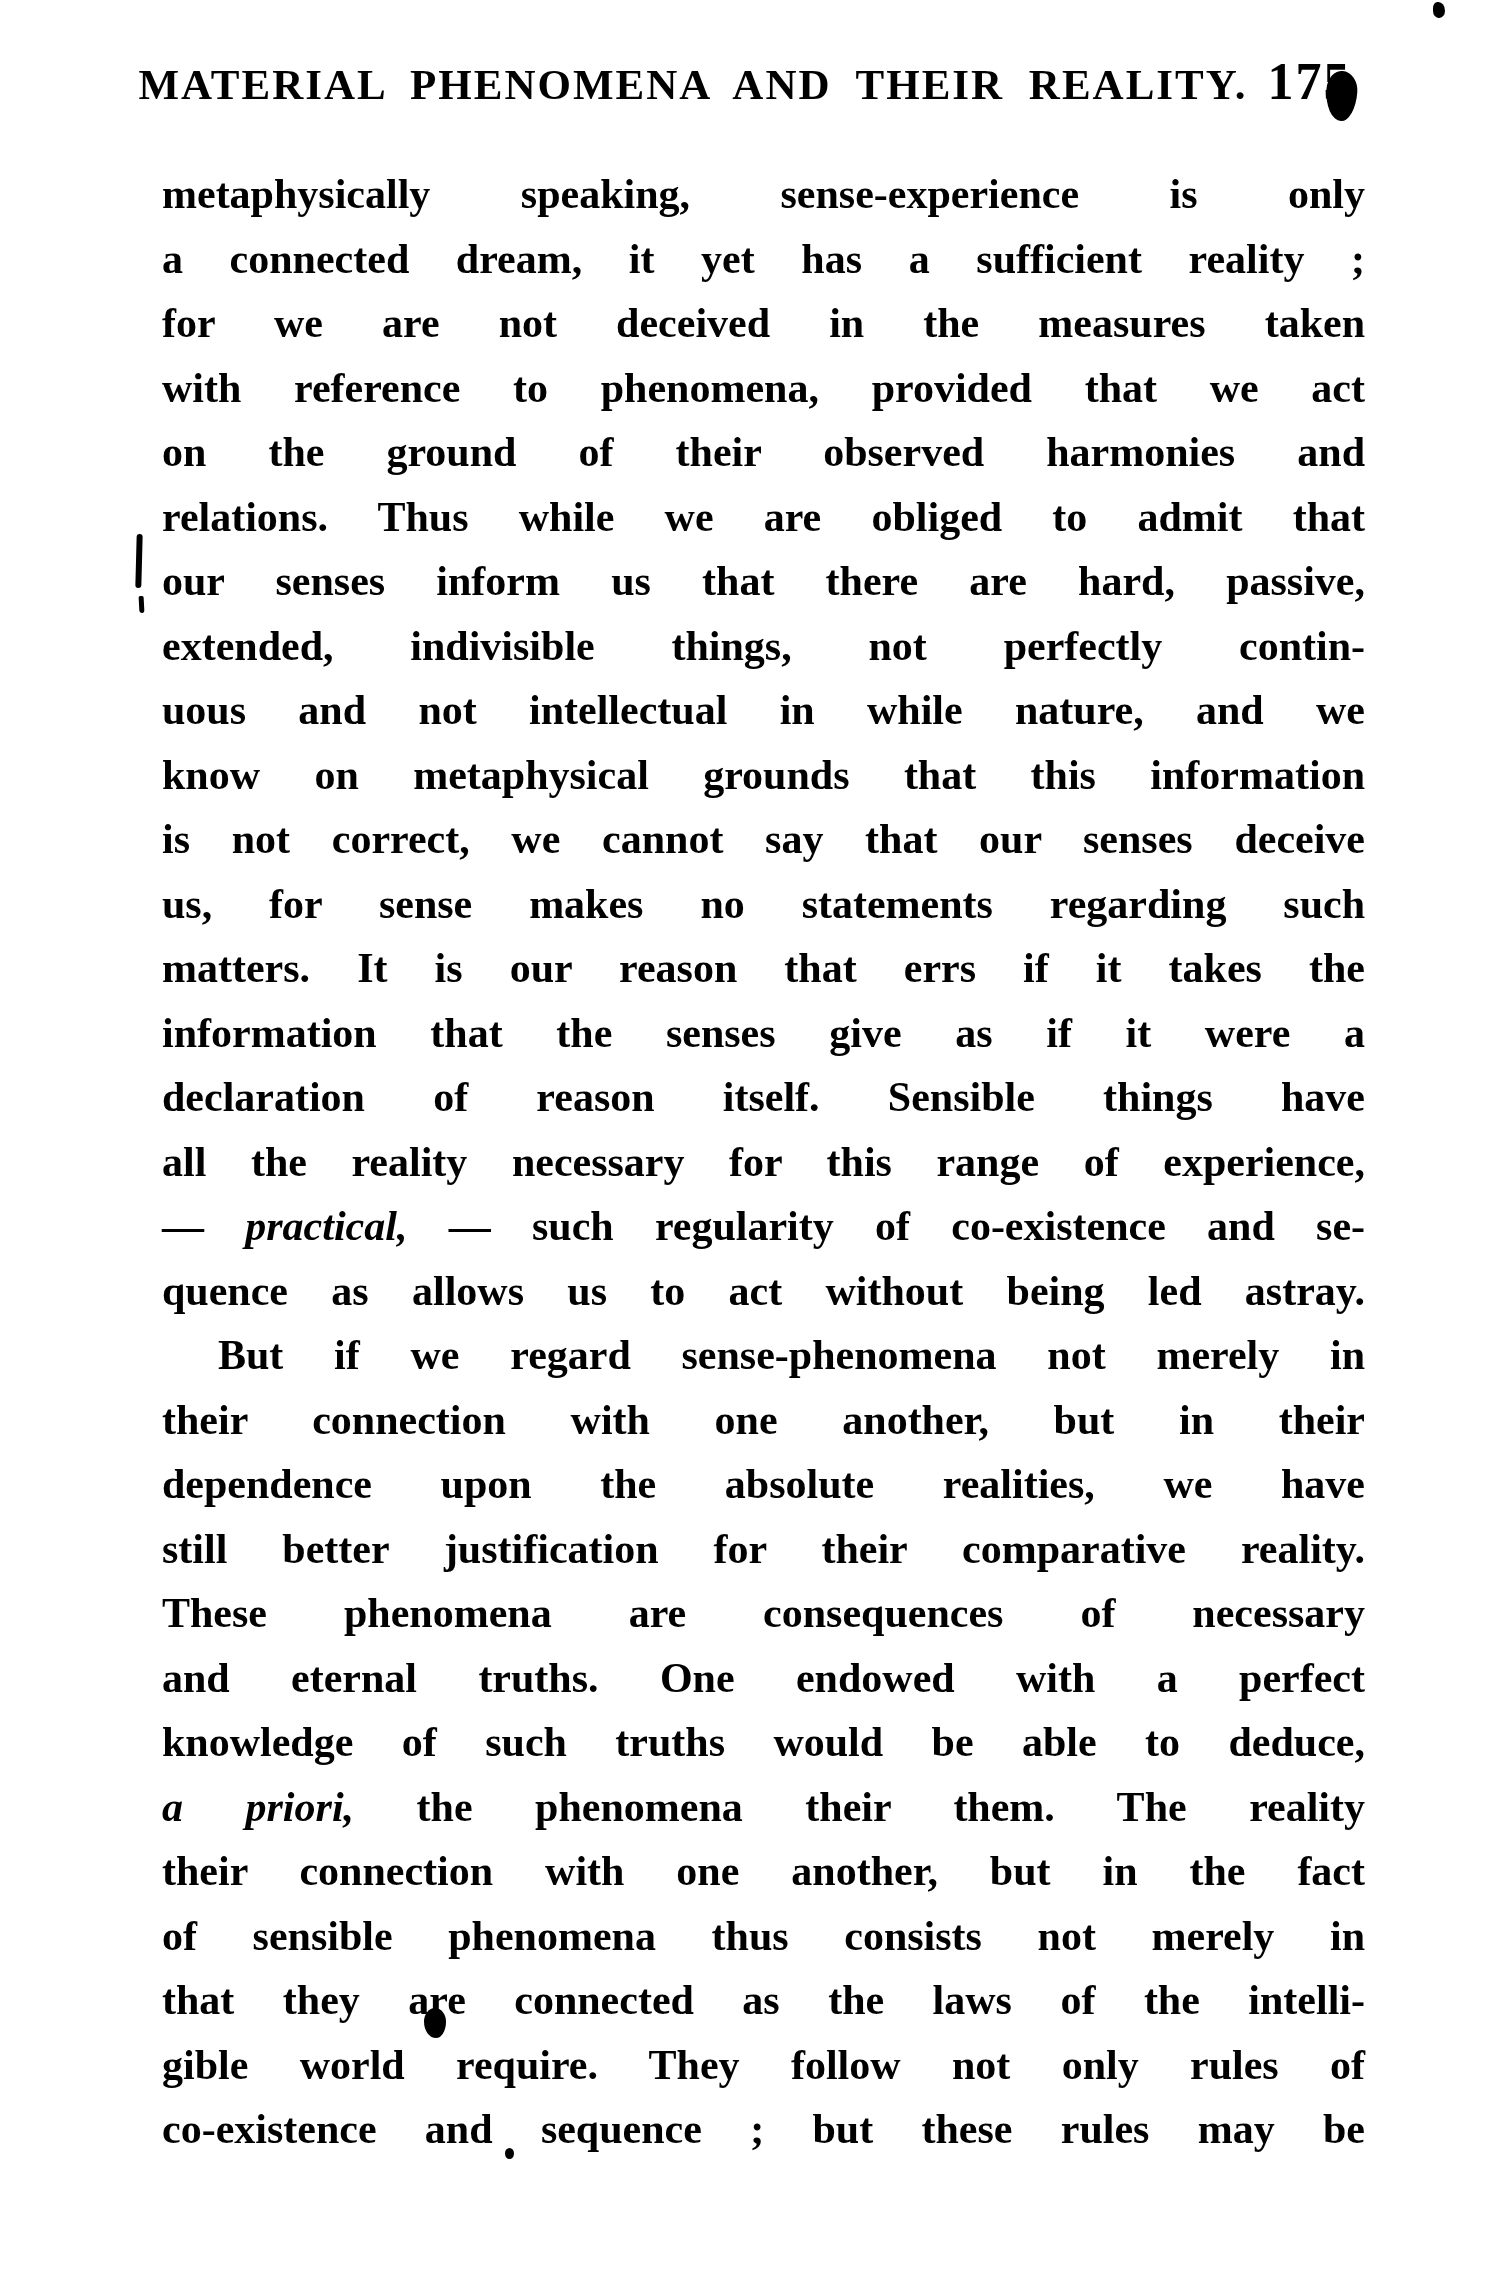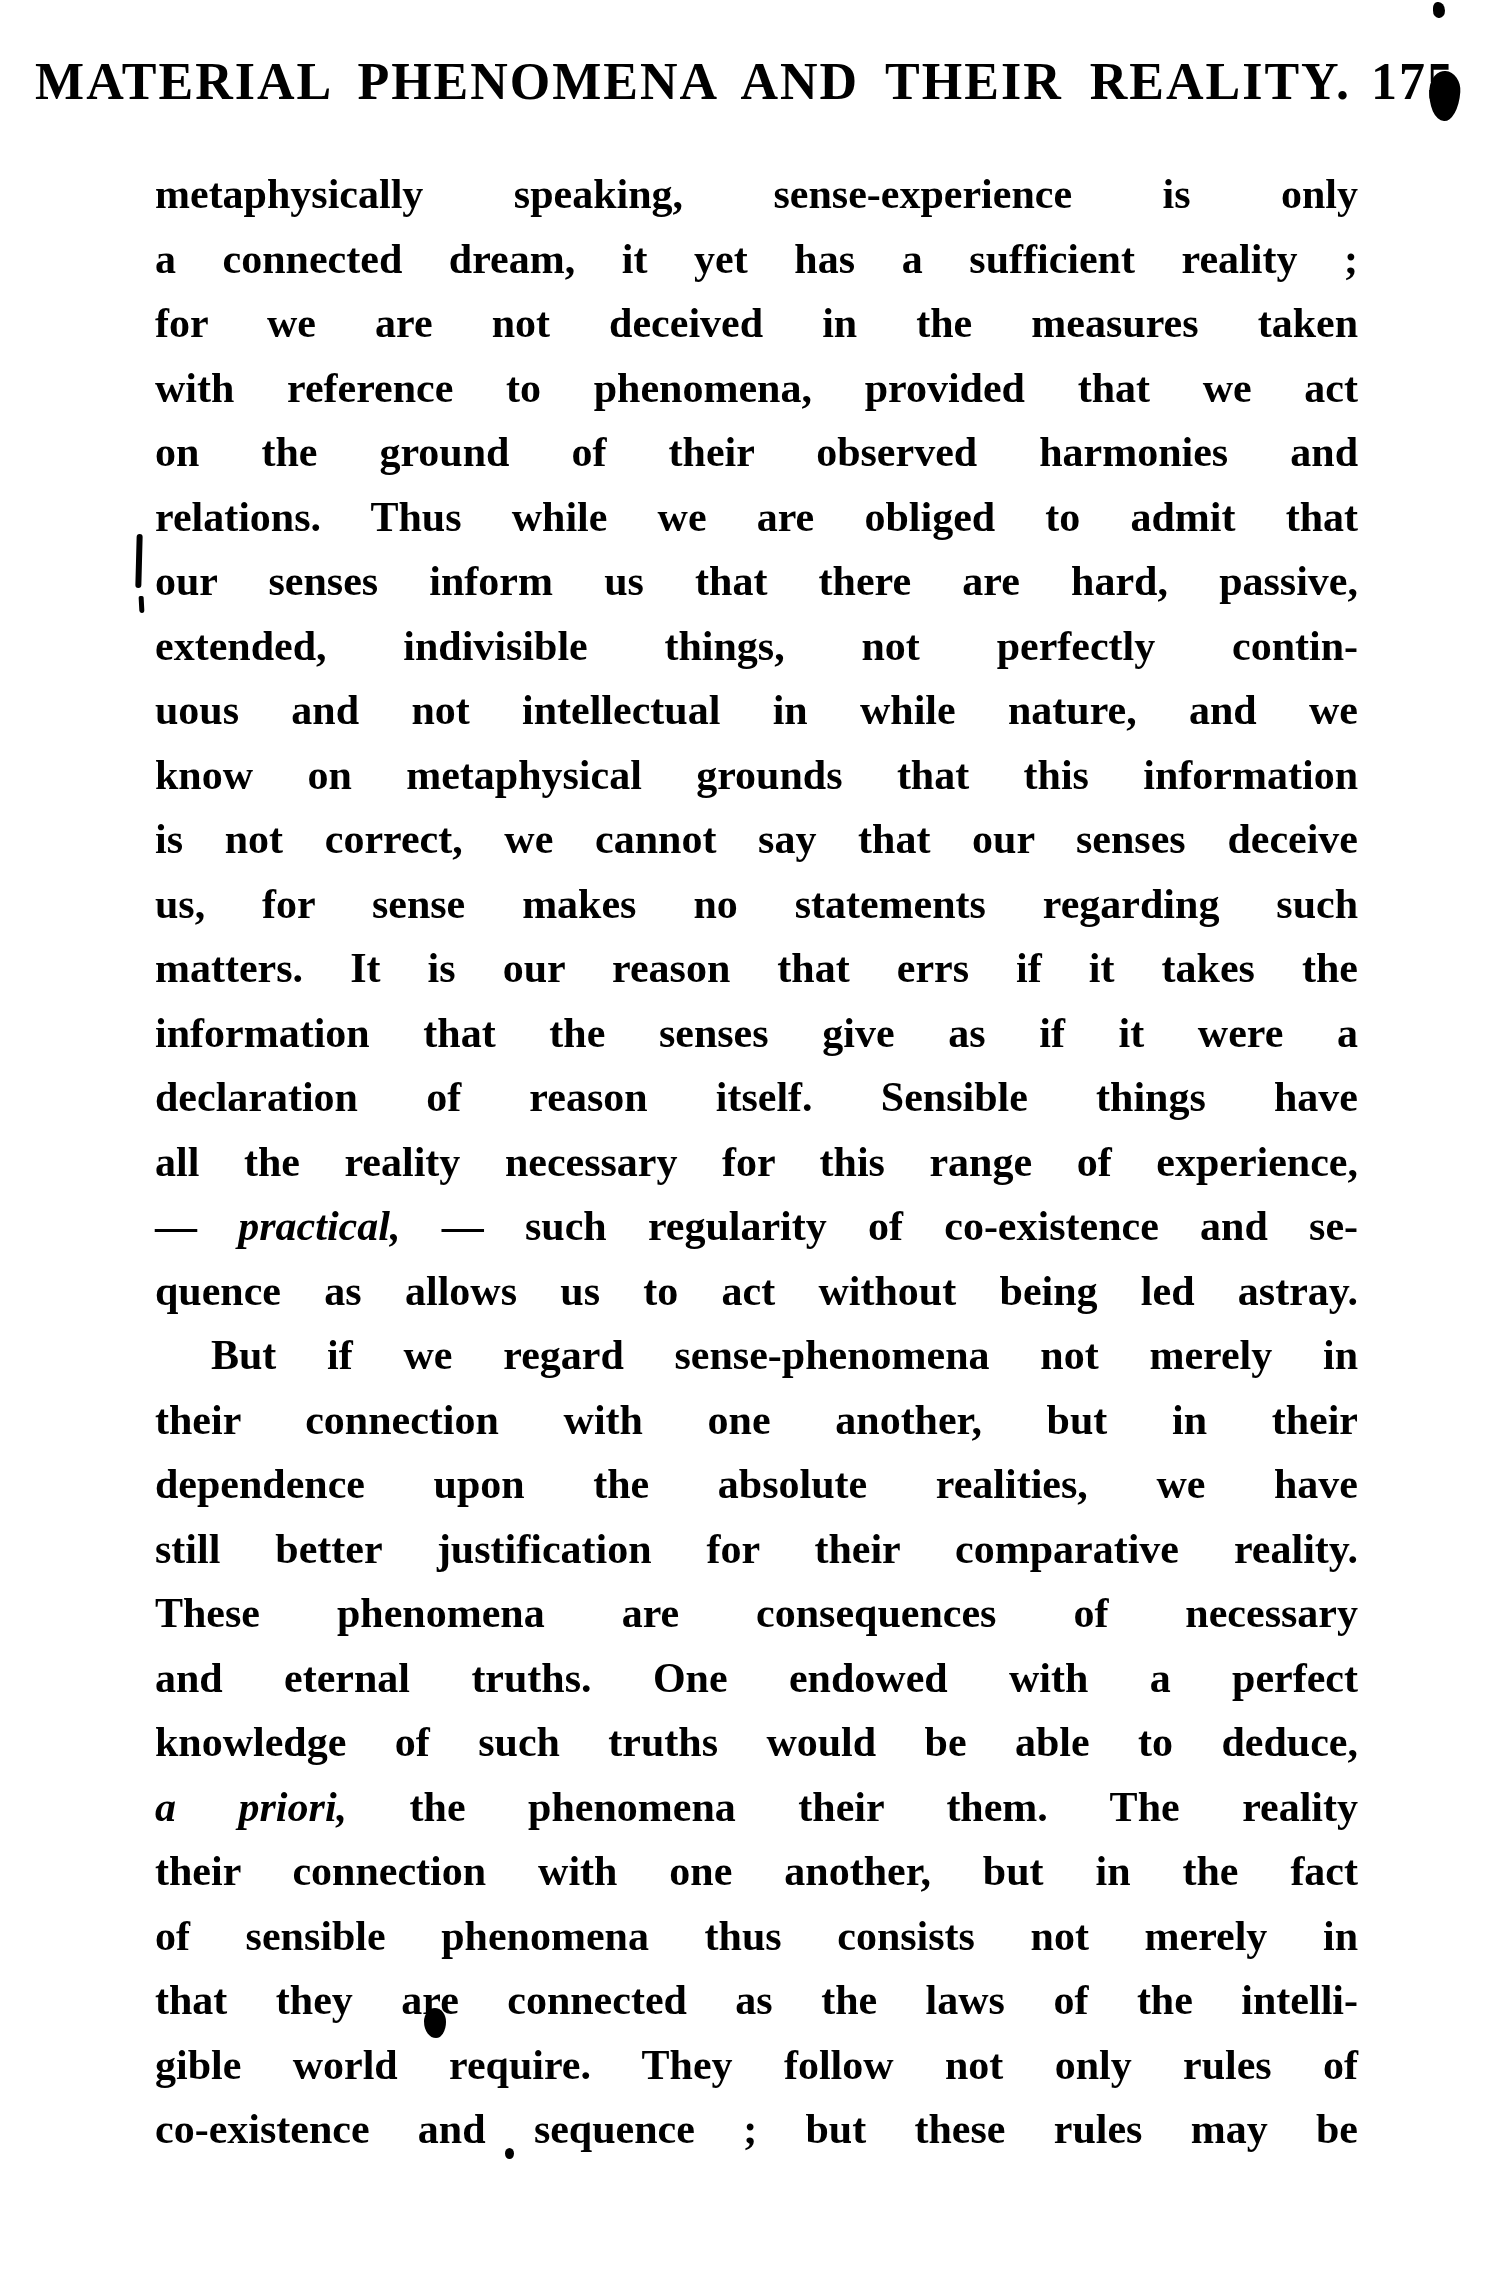--- a/index.html
+++ b/index.html
@@ -16,21 +16,21 @@
   
   .running-head {
     position: absolute;
     top: 52px;
     left: 0;
     width: 1490px;
     text-align: center;
     white-space: nowrap;
   }
   .head-title {
-    font-size: 52px;
+    font-size: 43px;
     letter-spacing: 2px;
     word-spacing: 12px;
   }
   .folio {
     position: relative;
     display: inline-block;
     margin-left: 20px;
     font-size: 52px;
     letter-spacing: 2px;
   }
@@ -43,21 +43,21 @@
     width: 31px;
     height: 50px;
     background: #000;
     border-radius: 48% 52% 46% 54% / 38% 40% 60% 62%;
     transform: rotate(4deg);
   }
 
   
   .text-block {
     position: absolute;
-    left: 155px;
+    left: 162px;
     top: 162px;
     width: 1203px;
     font-size: 42px;
     line-height: 64.5px;
   }
   .ln {
     text-align: justify;
     text-align-last: justify;
     white-space: normal;
     height: 64.5px;

